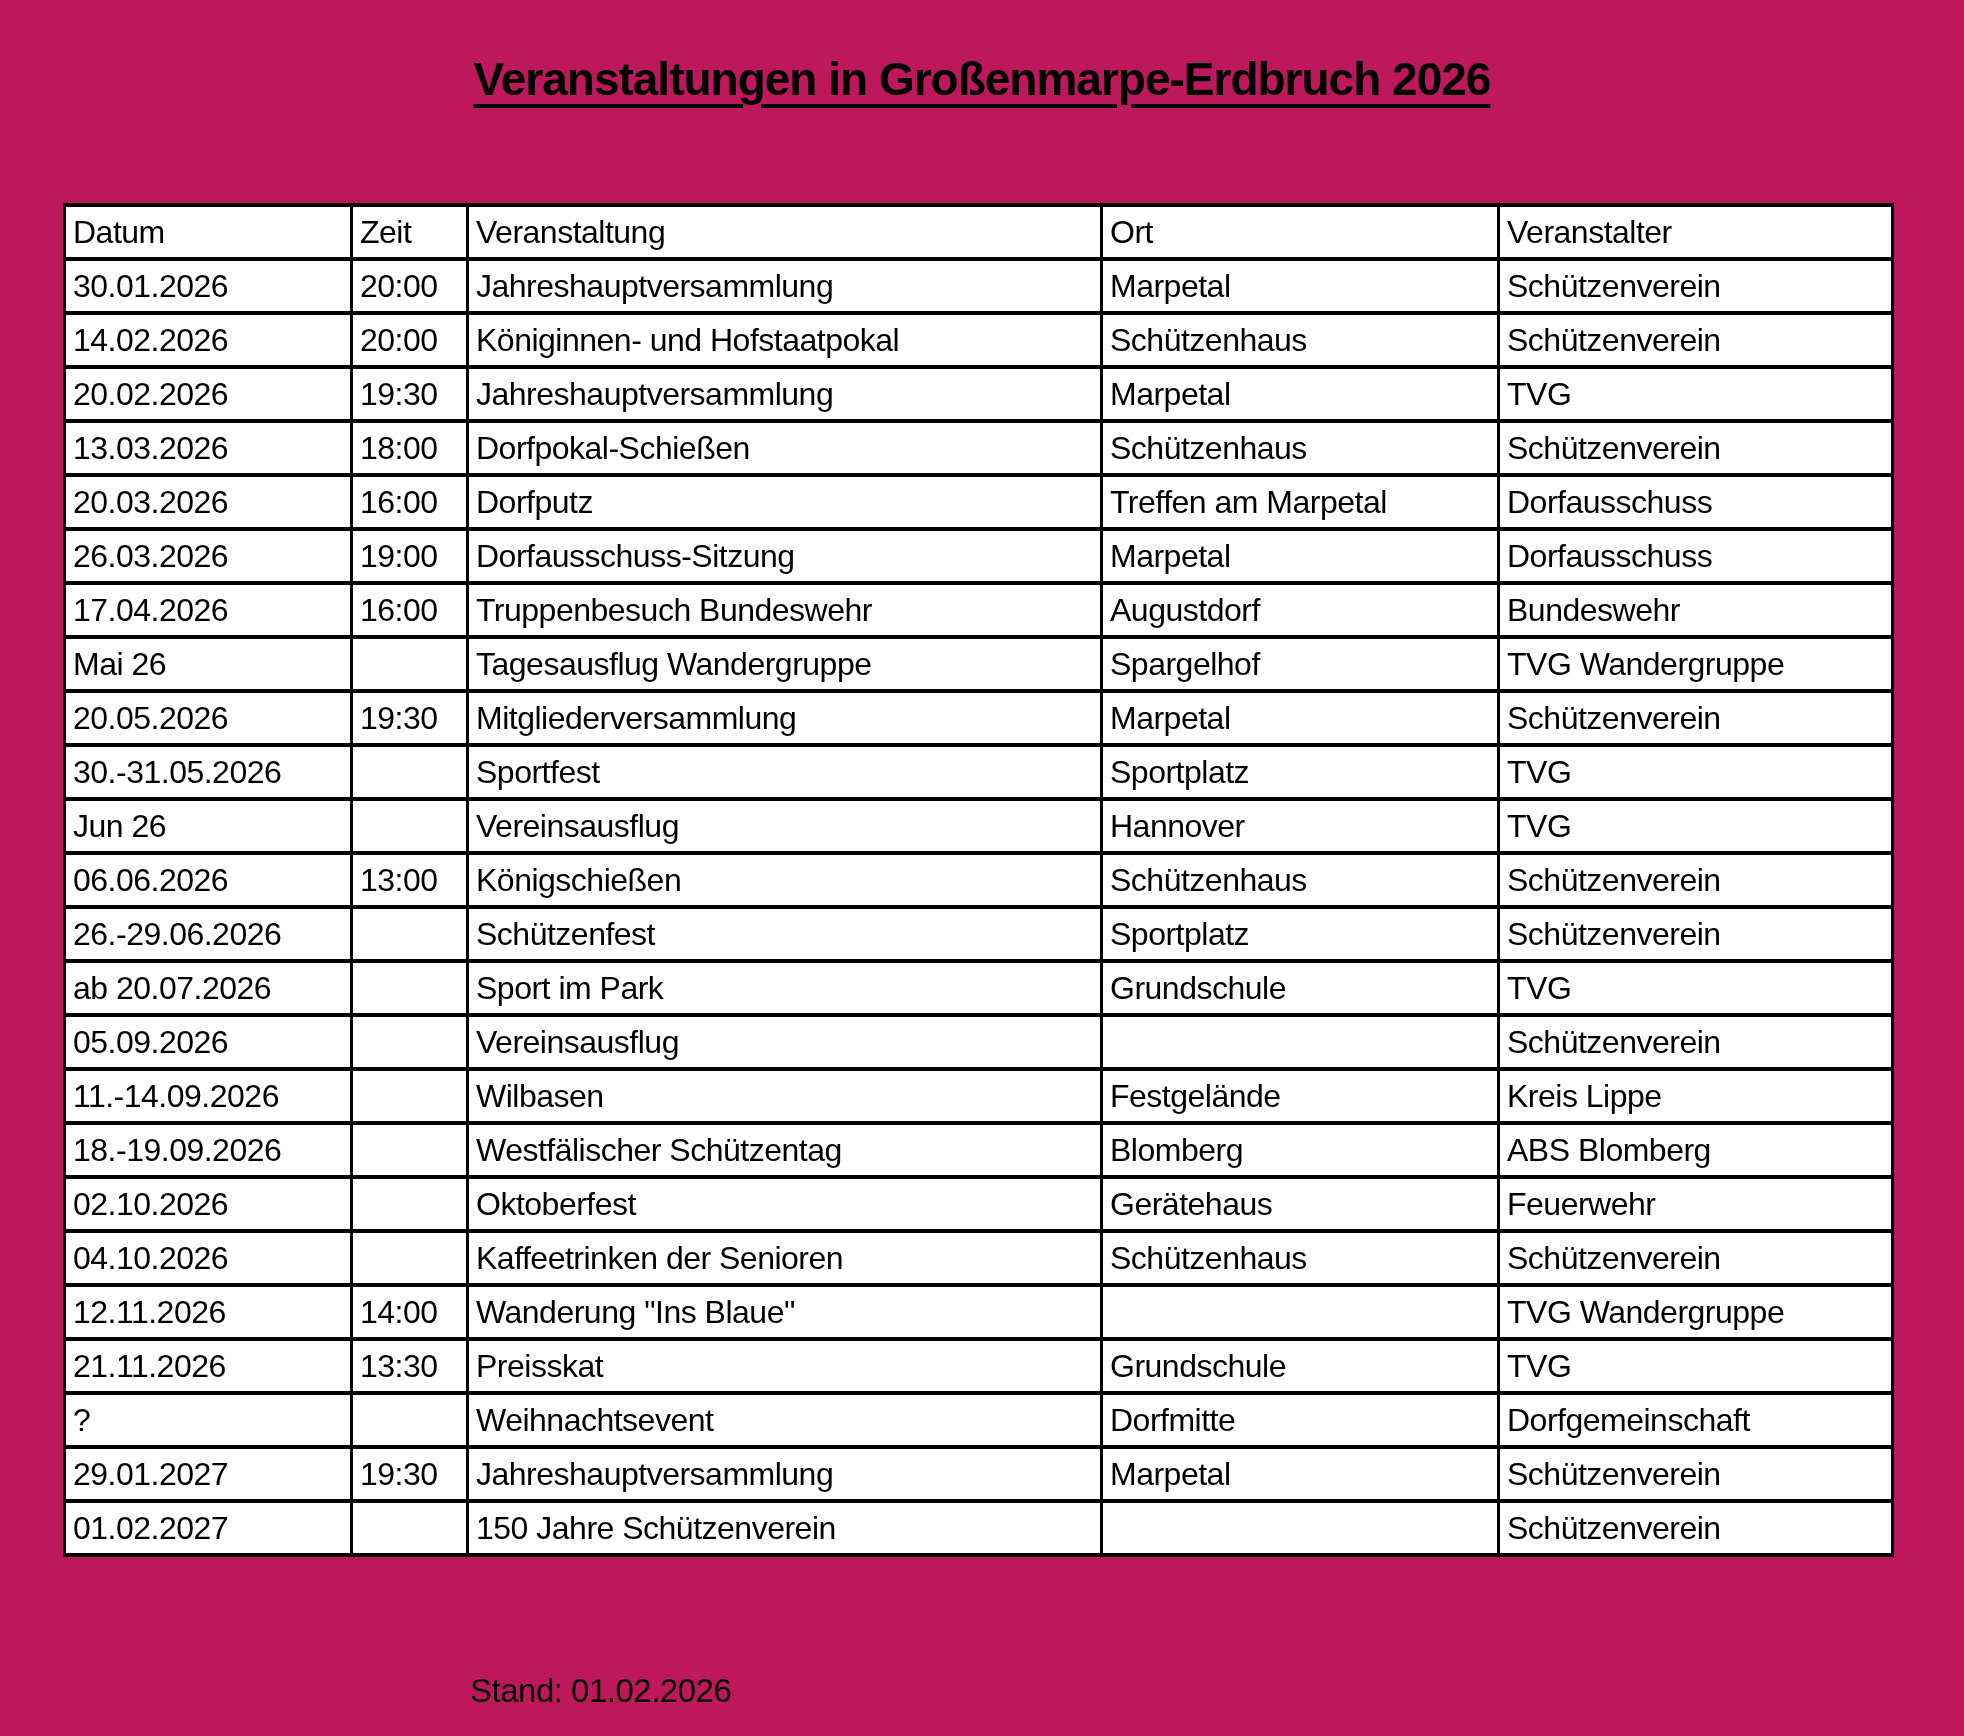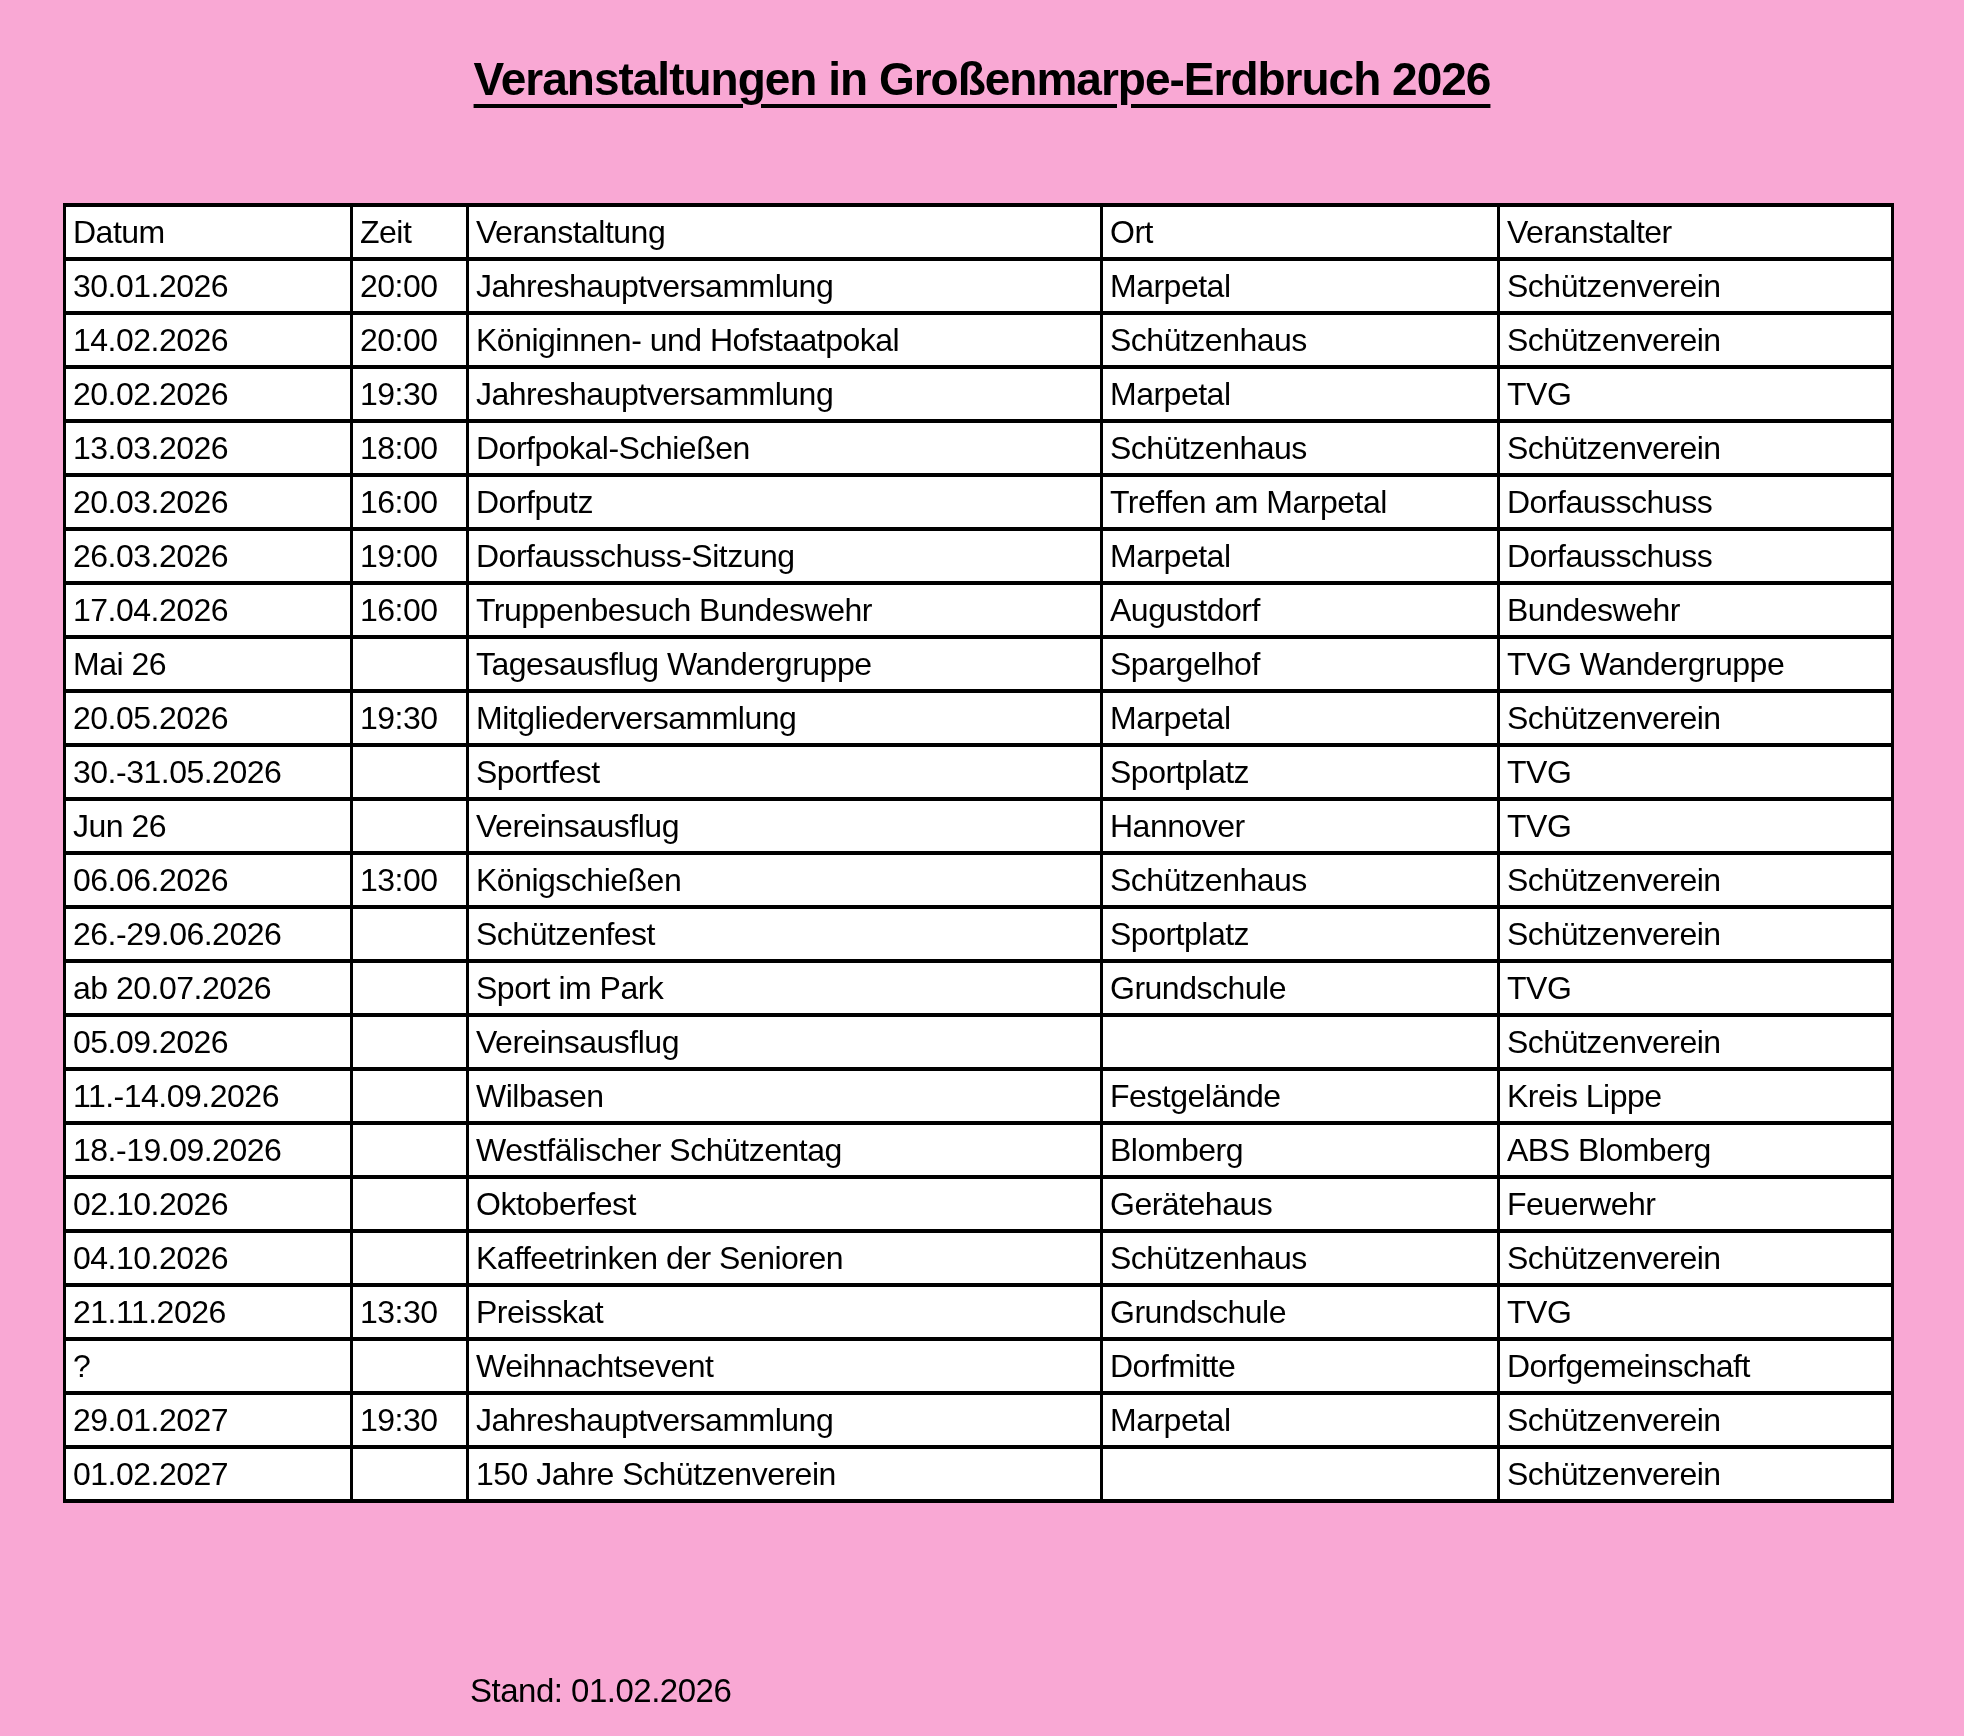--- a/index.html
+++ b/index.html
@@ -6,21 +6,21 @@
     margin: 0;
     padding: 0;
     background: #ffffff;
     color: #000000;
     font-family: "Liberation Sans", "DejaVu Sans", sans-serif;
   }
   .page {
     position: relative;
     width: 1964px;
     height: 1736px;
-    background: #f9a8d4;
+    background: #be185d;
     overflow: hidden;
   }
   .page-title {
     position: absolute;
     top: 52px;
     left: 0;
     width: 100%;
     margin: 0;
     text-align: center;
     font-size: 46px;
@@ -227,20 +227,27 @@
           <td>Feuerwehr</td>
         </tr>
         <tr>
           <td>04.10.2026</td>
           <td></td>
           <td>Kaffeetrinken der Senioren</td>
           <td>Schützenhaus</td>
           <td>Schützenverein</td>
         </tr>
         <tr>
+          <td>12.11.2026</td>
+          <td>14:00</td>
+          <td>Wanderung "Ins Blaue"</td>
+          <td></td>
+          <td>TVG Wandergruppe</td>
+        </tr>
+        <tr>
           <td>21.11.2026</td>
           <td>13:30</td>
           <td>Preisskat</td>
           <td>Grundschule</td>
           <td>TVG</td>
         </tr>
         <tr>
           <td>?</td>
           <td></td>
           <td>Weihnachtsevent</td>

